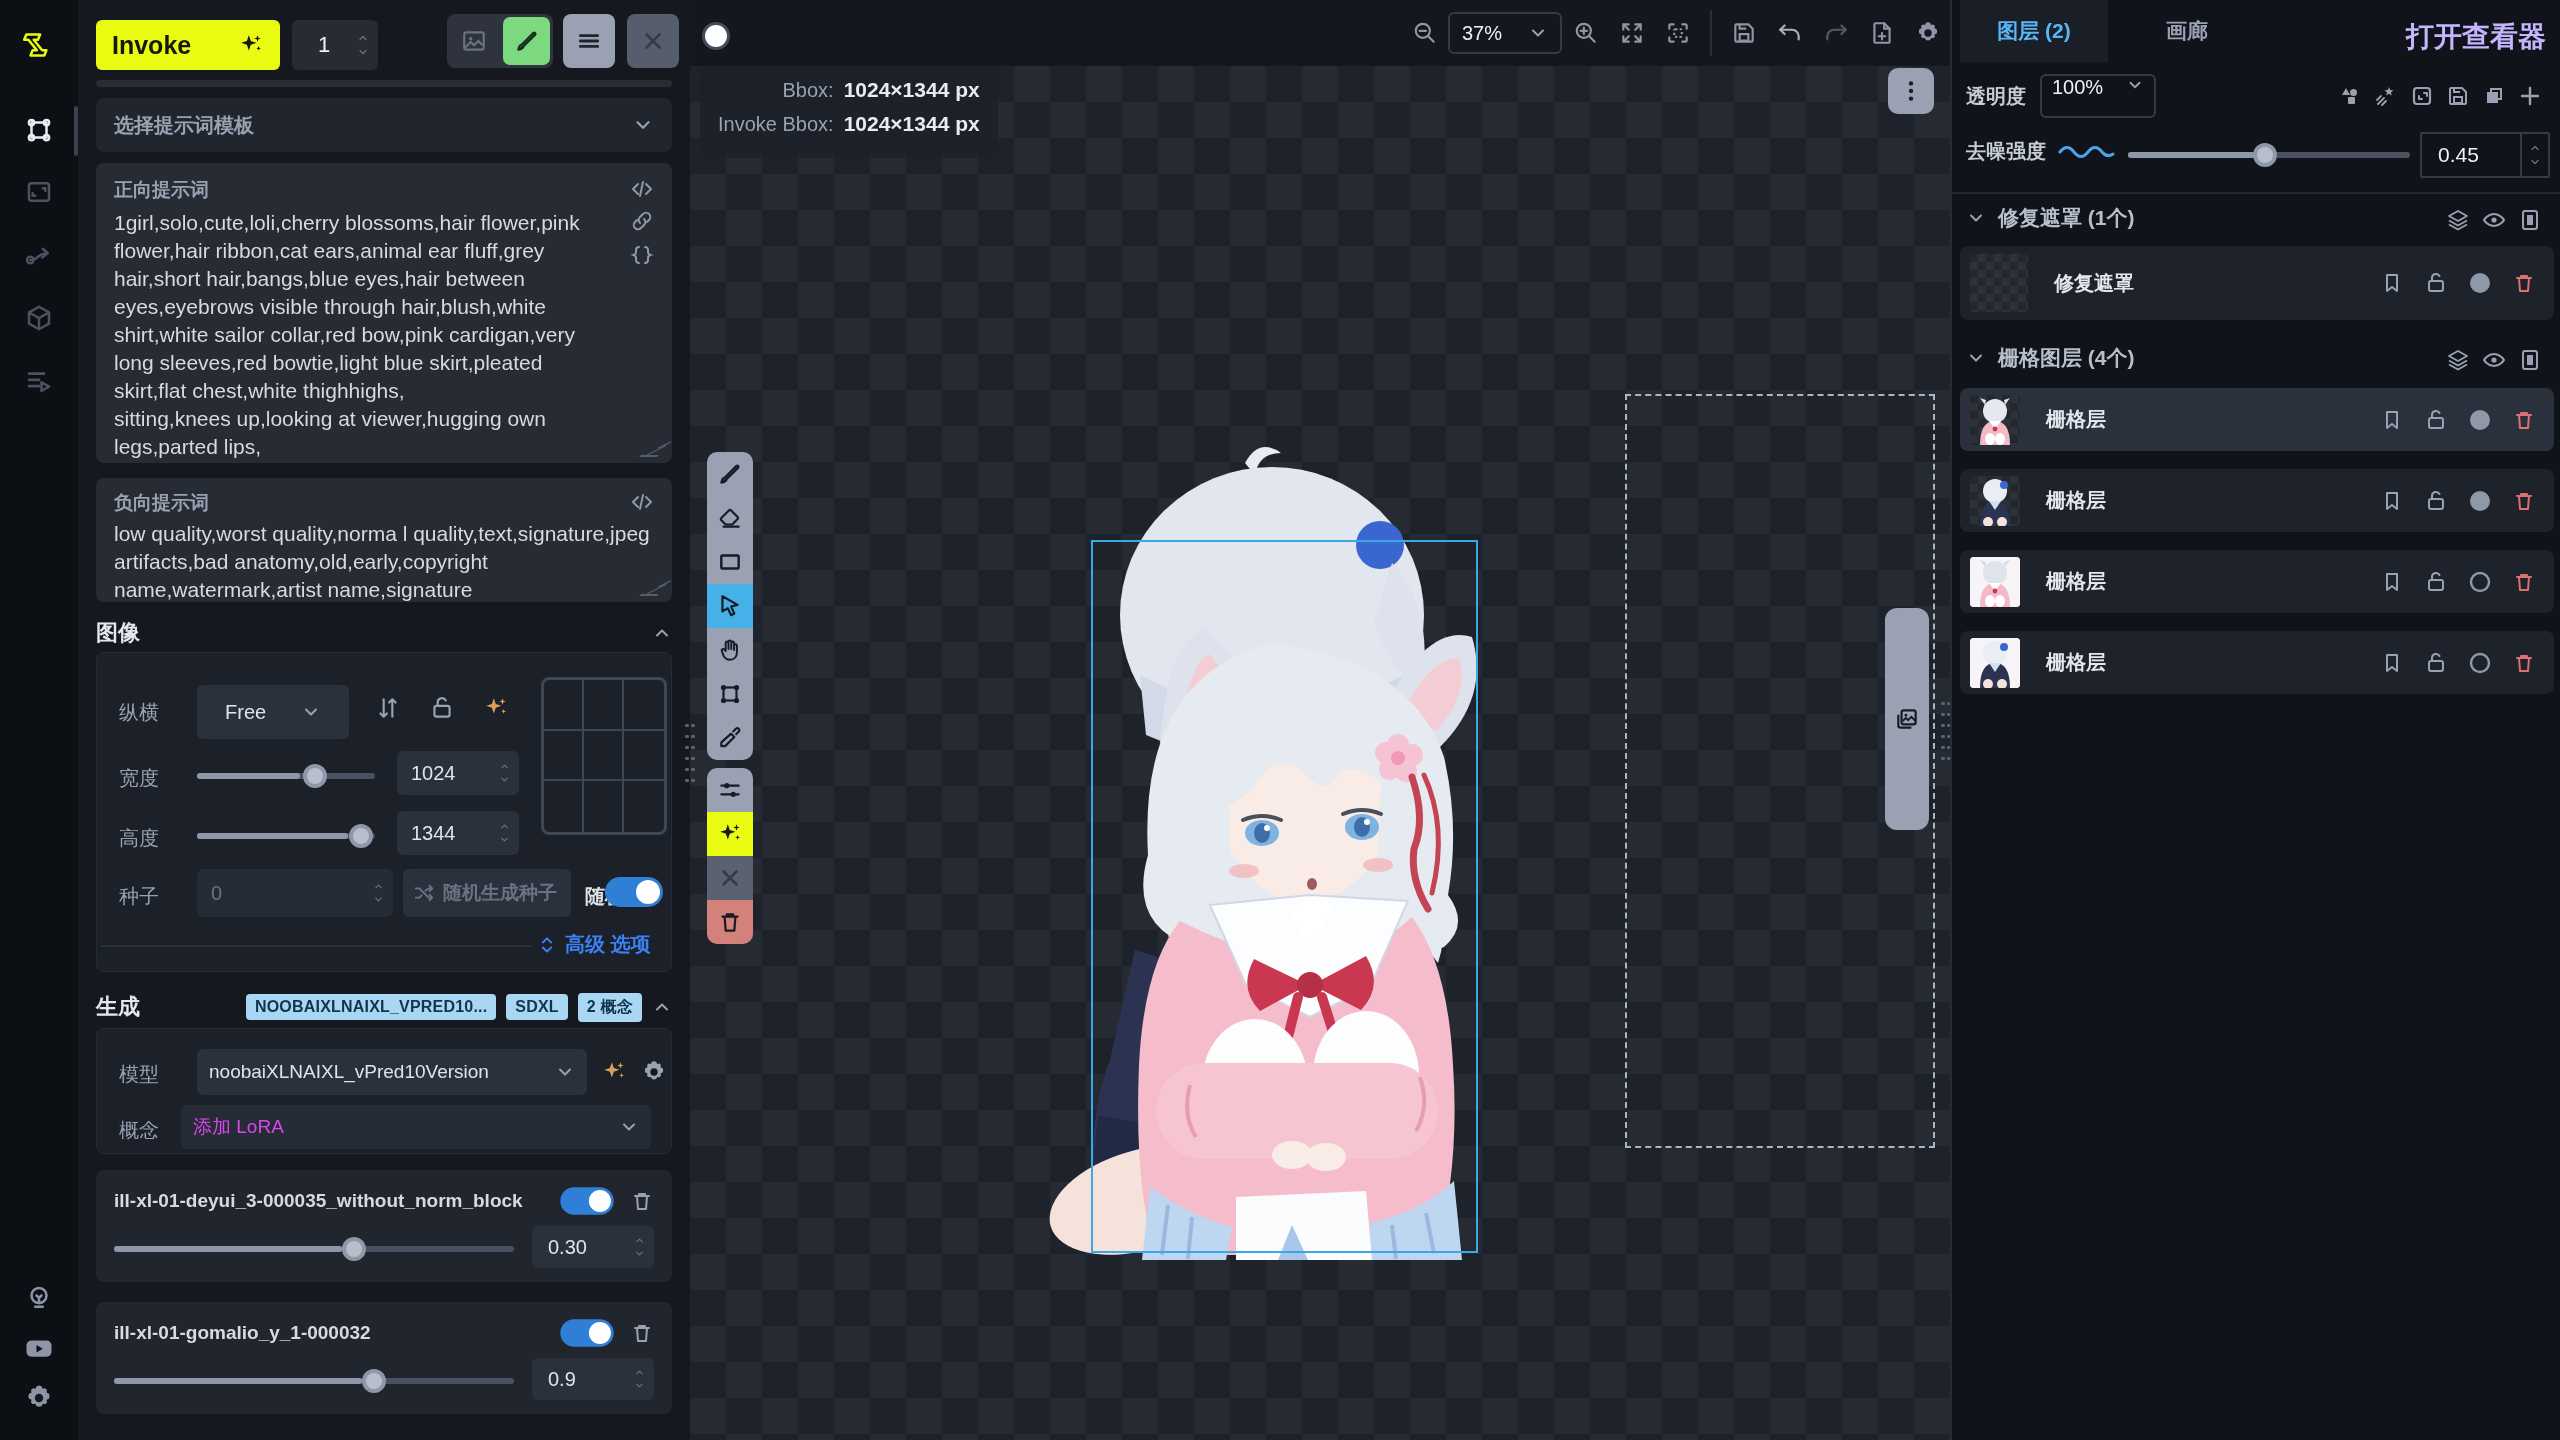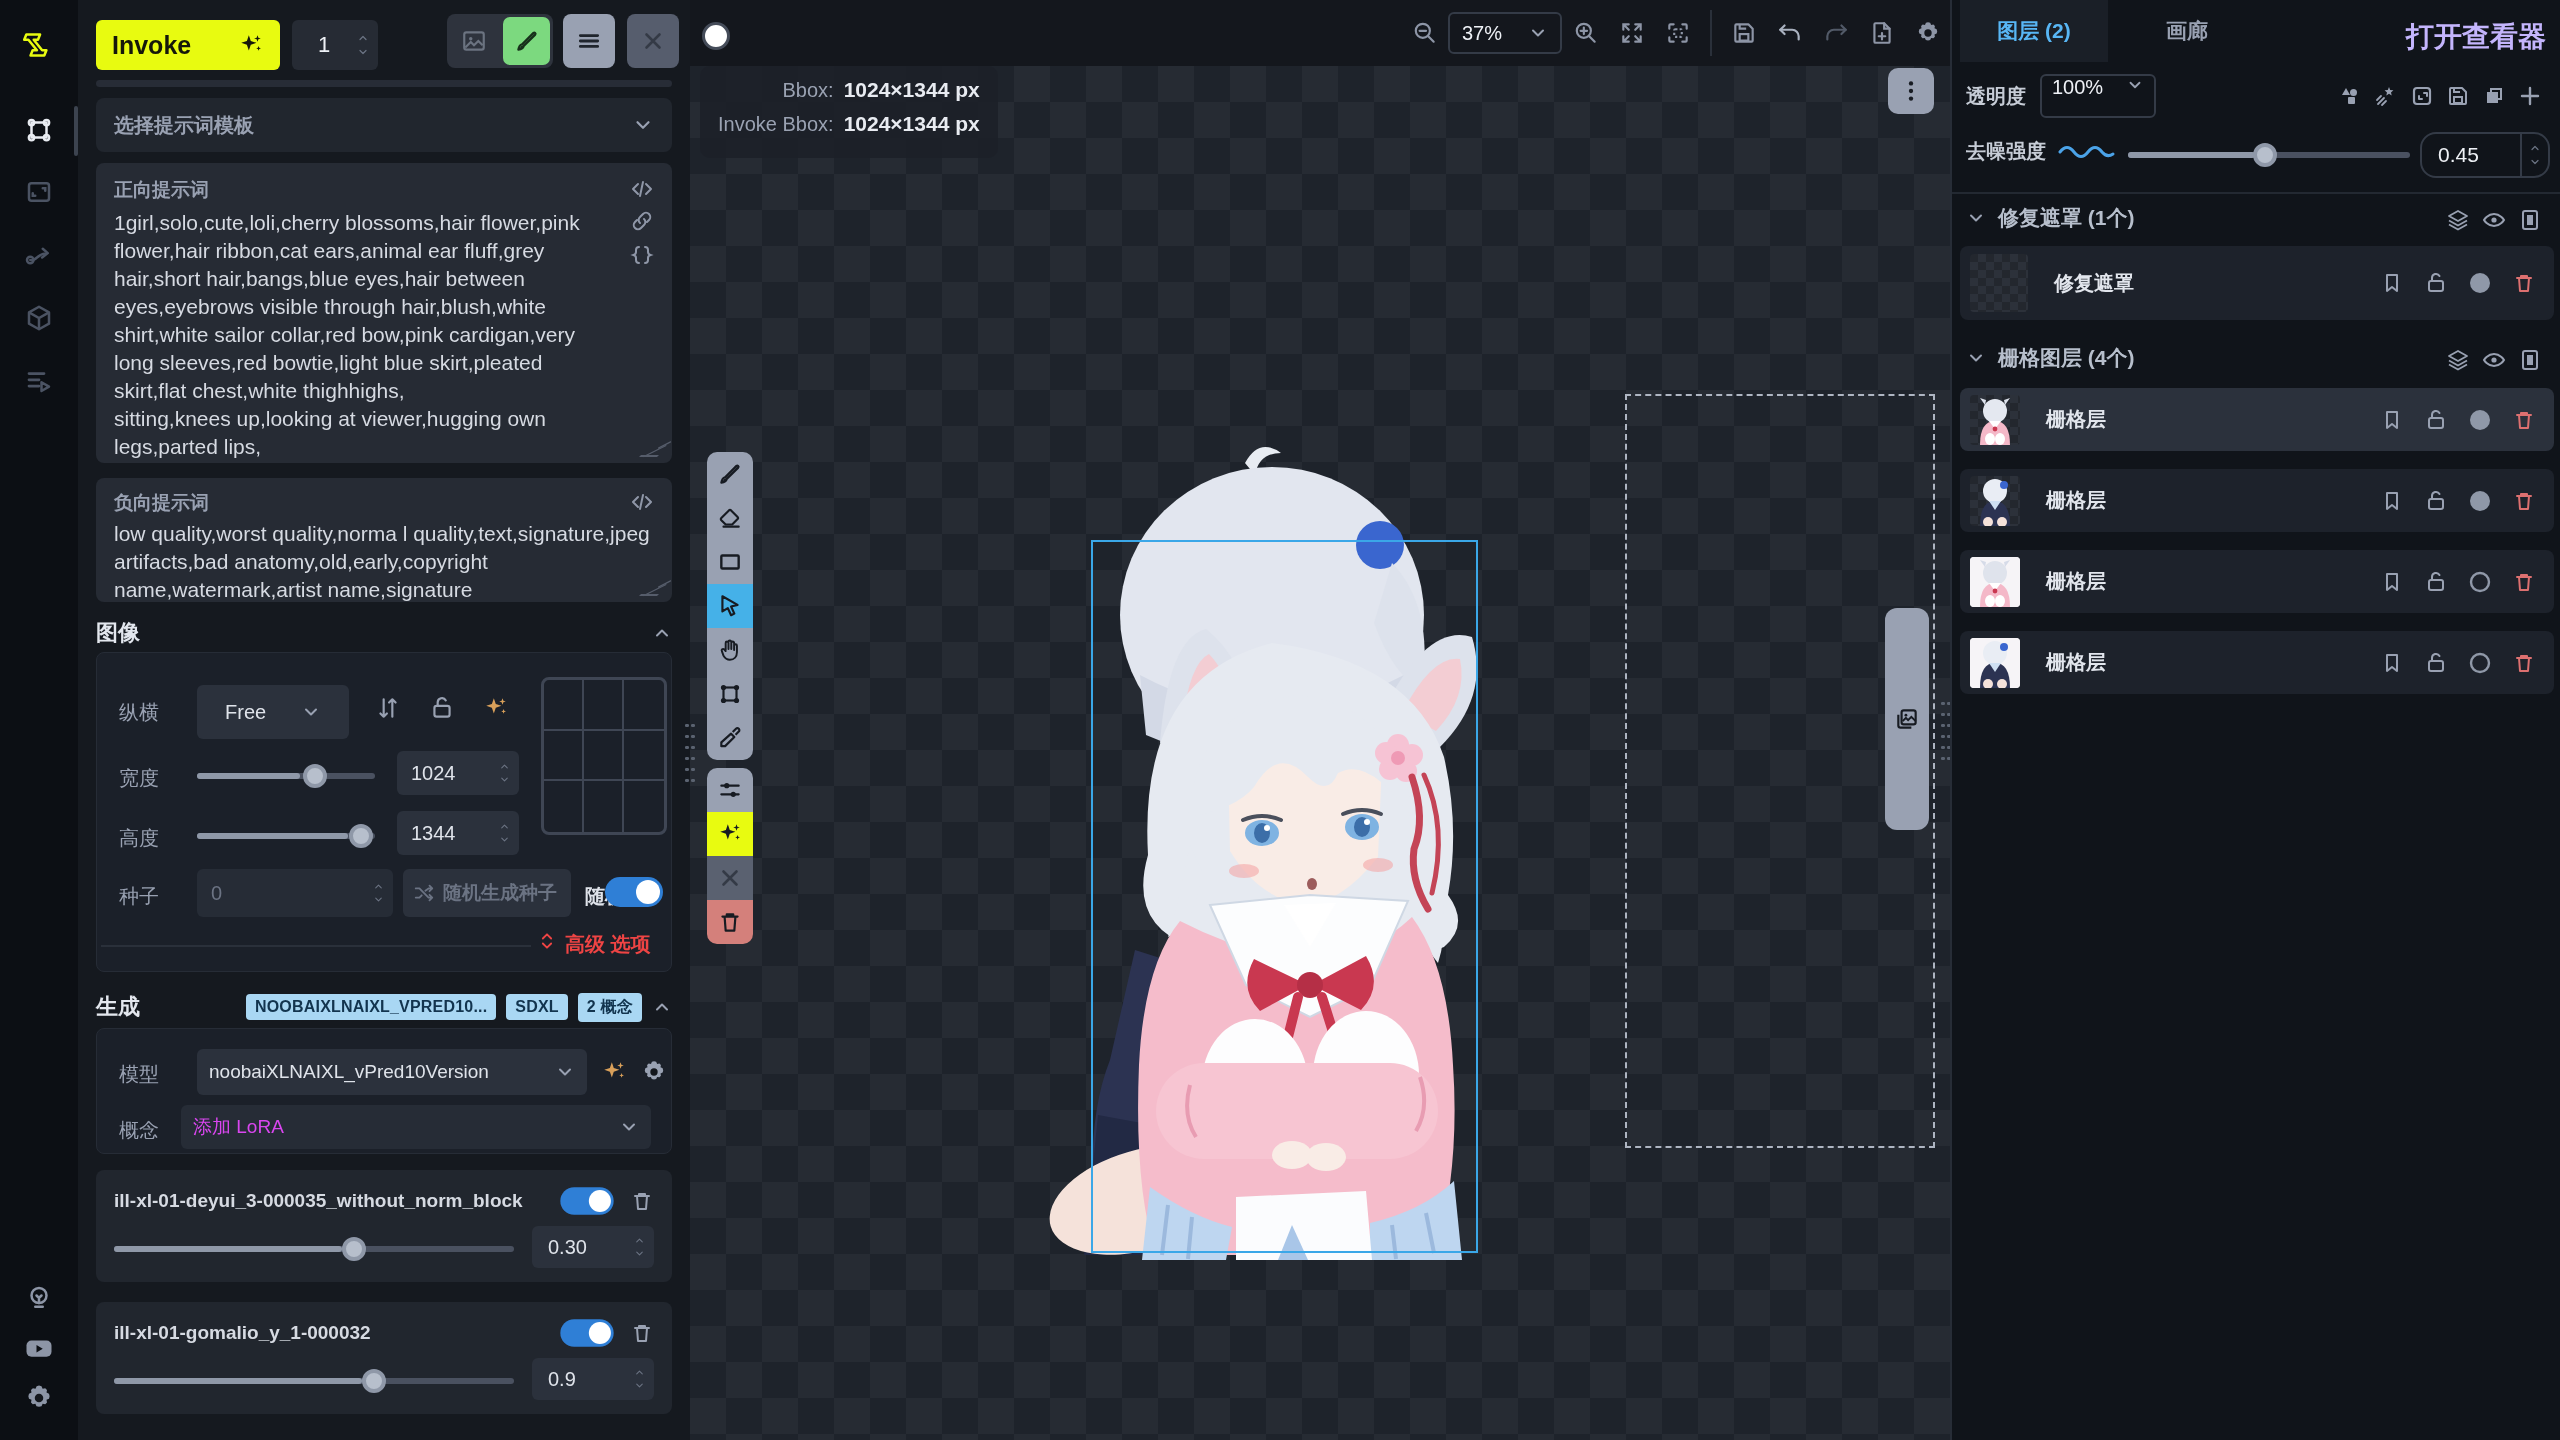--- a/index.html
+++ b/index.html
@@ -517,21 +517,21 @@
           </svg>
         </span>
       <span>随机生成种子</span>
     </div>
     <span class="val abs" style="left:488px;top:230px;font-weight:700">随机</span>
     <div class="toggle abs" style="left:500px;top:224px;left:508px">
         <div class="knob"></div>
       </div>
 
     <div class="abs" style="left:4px;top:292px;width:430px;border-top:2px solid #2a303a"></div>
-    <div class="abs" style="left:440px;top:278px;display:flex;gap:8px;color:#ef4444">
+    <div class="abs" style="left:440px;top:278px;display:flex;align-items:center;gap:8px;color:#3b82f6">
       <span>
           <svg width="20" height="20">
             <use href="#i-chev-ud"></use>
           </svg>
         </span>
       <span style="font-size:20px;font-weight:700">高级 选项</span>
     </div>
   </div>
 
   <div class="abs" style="left:18px;top:992px;width:576px;display:flex;align-items:center;gap:10px">
@@ -909,21 +909,21 @@
   <div class="abs" style="left:14px;top:138px;display:flex;align-items:center">
     <span style="color:#c6ccd6;font-size:20px;font-weight:700">去噪强度</span>
     <svg width="58" height="20" style="margin-left:12px">
         <path d="M2 10 q7 -9 14 0 q7 9 14 0 q7 -9 14 0 q5 6 11 2" fill="none" stroke="#4ba3e8" stroke-width="3" stroke-linecap="round"></path>
       </svg>
   </div>
   <div class="slider" style="left:176px;top:152px;width:282px">
       <div class="fill" style="width:45%"></div>
       <div class="thumb" style="left:115px"></div>
     </div>
-  <div class="abs" style="left:468px;top:132px;width:130px;height:46px;border:2px solid #343b47;border-radius:16px;display:flex;align-items:center;padding-left:16px">
+  <div class="abs" style="left:468px;top:132px;width:130px;height:46px;border:2px solid #343b47;border-radius:2px;display:flex;align-items:center;padding-left:16px">
     <span style="color:#eef1f6;font-size:21px">0.45</span>
     <span class="stepper" style="border-left:2px solid #343b47;height:100%;justify-content:center;padding:0 6px">
         <svg width="14" height="12">
           <use href="#i-chev-u"></use>
         </svg>
         <svg width="14" height="12">
           <use href="#i-chev-d"></use>
         </svg>
       </span>
   </div>

